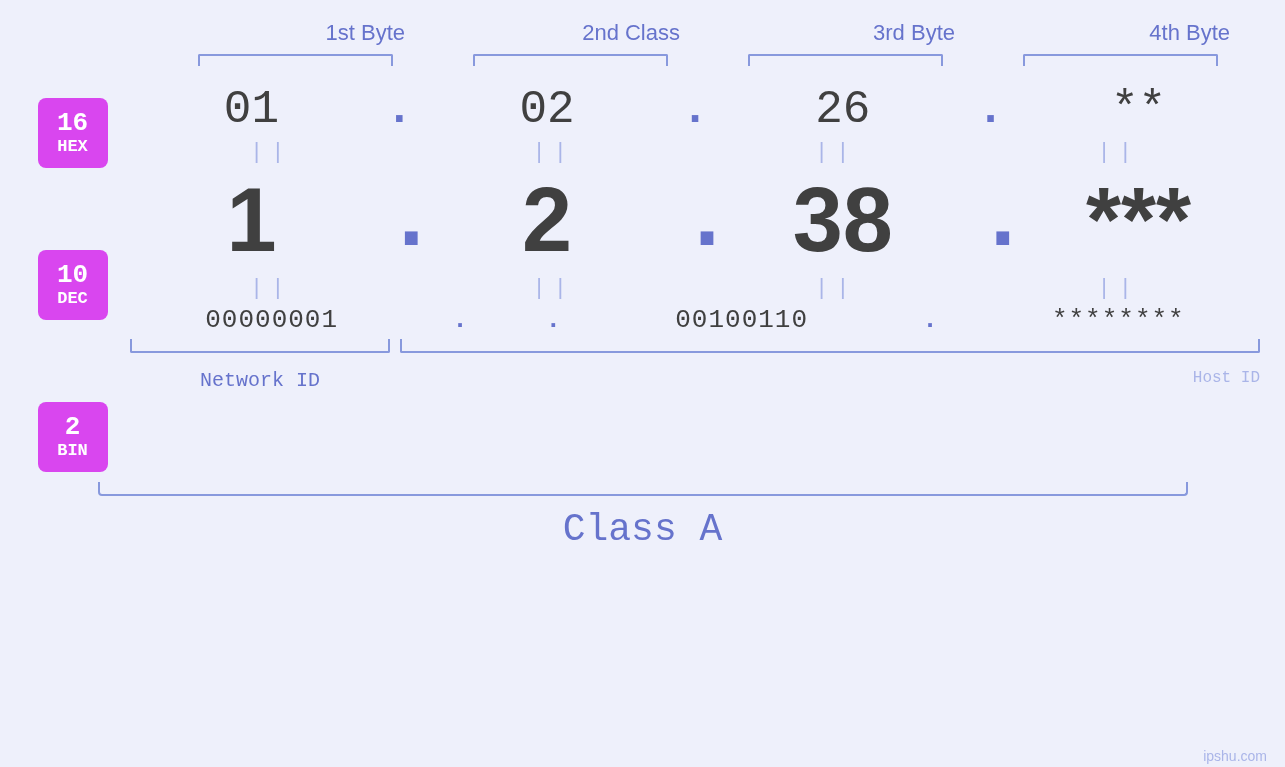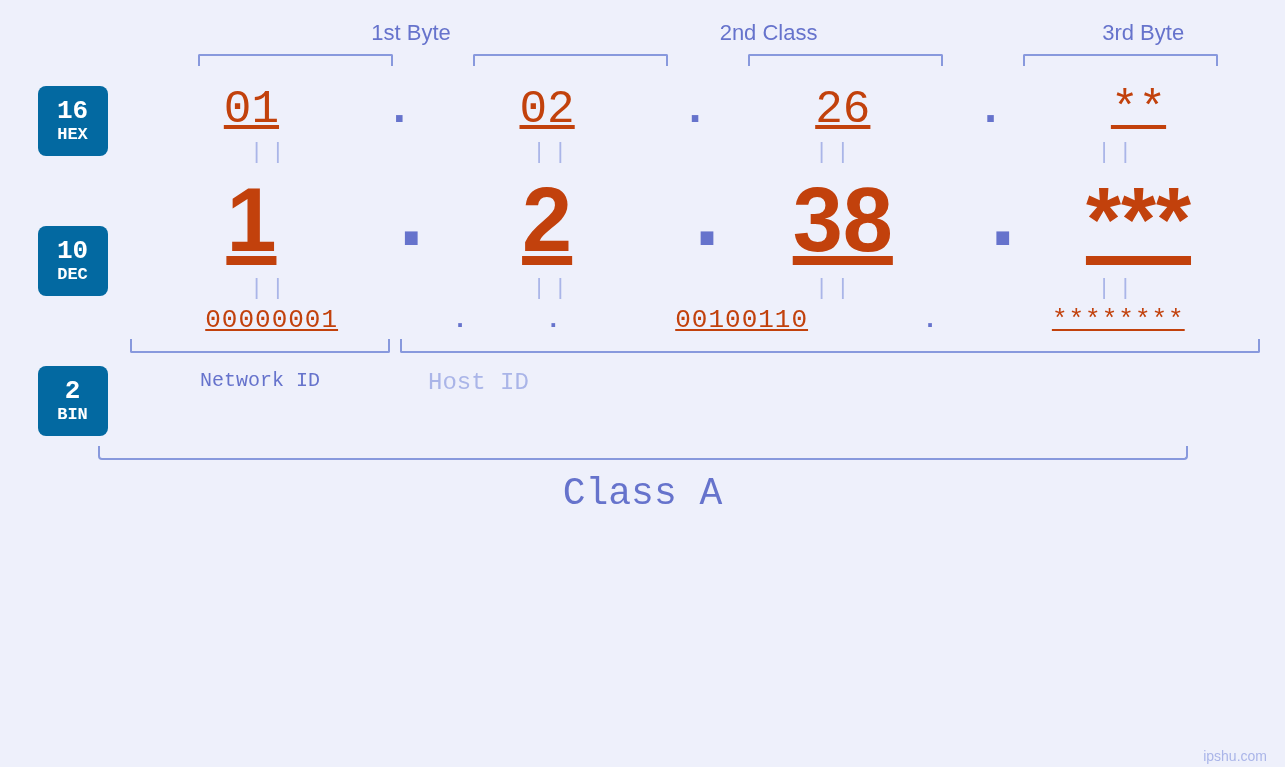--- a/index.html
+++ b/index.html
@@ -69,30 +69,31 @@
       display: flex;
       flex-direction: column;
       align-items: center;
       width: 130px;
       padding-left: 15px;
       margin-top: 10px;
       gap: 70px;
     }
 
     .badge {
-      background: #0369a1;
+      background: #d946ef;
       color: white;
       border-radius: 8px;
       width: 70px;
       height: 70px;
       display: flex;
       flex-direction: column;
       align-items: center;
       justify-content: center;
       font-weight: bold;
+      margin-top: 12px;
     }
 
     .badge .badge-num {
       font-size: 26px;
       line-height: 1.1;
     }
 
     .badge .badge-type {
       font-size: 17px;
       line-height: 1.1;
@@ -110,25 +111,24 @@
       display: flex;
       align-items: center;
       justify-content: space-around;
       width: 1130px;
       position: relative;
     }
 
     .data-cell {
       width: 220px;
       text-align: right;
-      color: #c2410c;
+      color: #404040;
       display: flex;
       align-items: center;
       justify-content: center;
-      text-decoration: underline;
     }
 
     .dot-sep {
       color: #6673cc;
       font-size: 28px;
       font-weight: bold;
       width: 30px;
       text-align: center;
     }
 
@@ -221,23 +221,23 @@
     .network-id-label {
       width: 260px;
       text-align: center;
       color: #6673cc;
       font-size: 20px;
       font-family: 'Courier New', Courier, monospace;
     }
 
     .host-id-label {
       flex: 1;
-      text-align: left;
+      text-align: right;
       color: #aab5e8;
-      font-size: 24px;
+      font-size: 16px;
       font-family: 'Courier New', Courier, monospace;
     }
 
     
     .big-bracket {
       width: 1090px;
       height: 14px;
       border: 2px solid #8899dd;
       border-top: none;
       border-radius: 0 0 4px 4px;
@@ -268,20 +268,21 @@
   </style>
 </head>
 <body>
 
 <div class="container">
 
   <div class="byte-headers">
     <div class="byte-label">1st Byte</div>
     <div class="byte-label">2nd Class</div>
     <div class="byte-label">3rd Byte</div>
+    <div class="byte-label">4th Byte</div>
   </div>
 
   <div class="bracket-top">
     <div class="bracket-segment"></div>
     <div class="bracket-segment"></div>
     <div class="bracket-segment"></div>
     <div class="bracket-segment"></div>
   </div>
 
   <div class="main-area">

